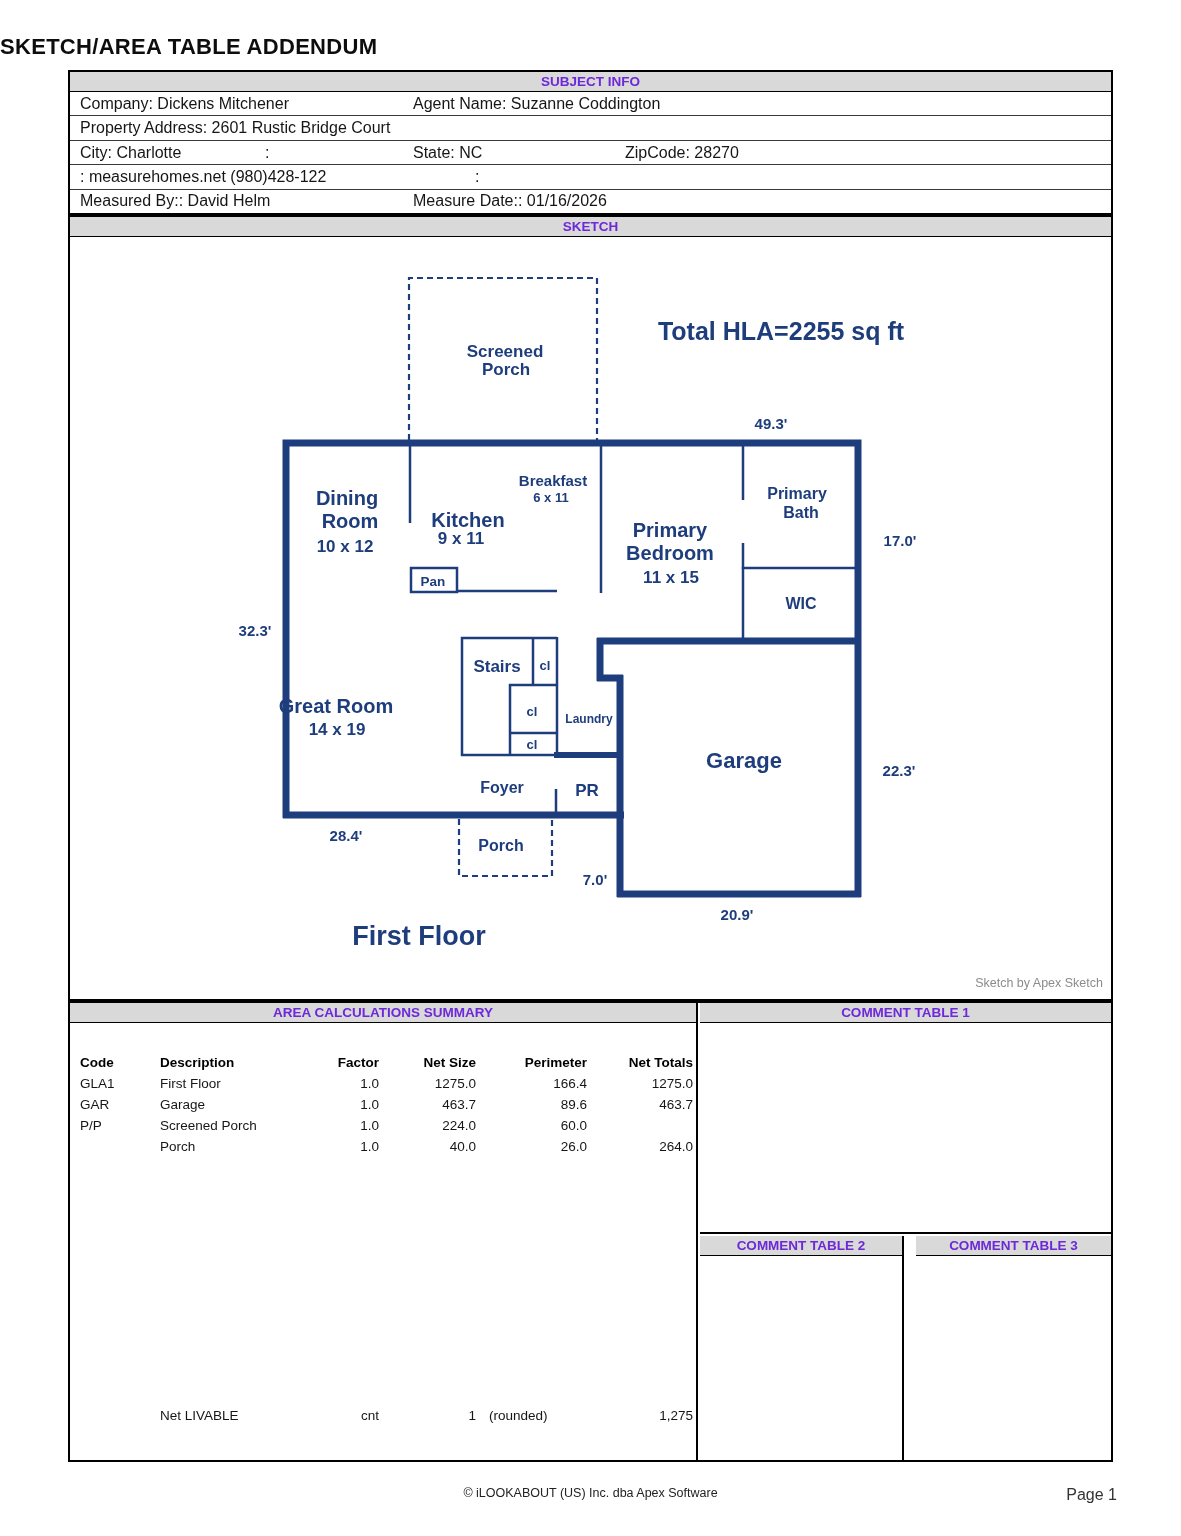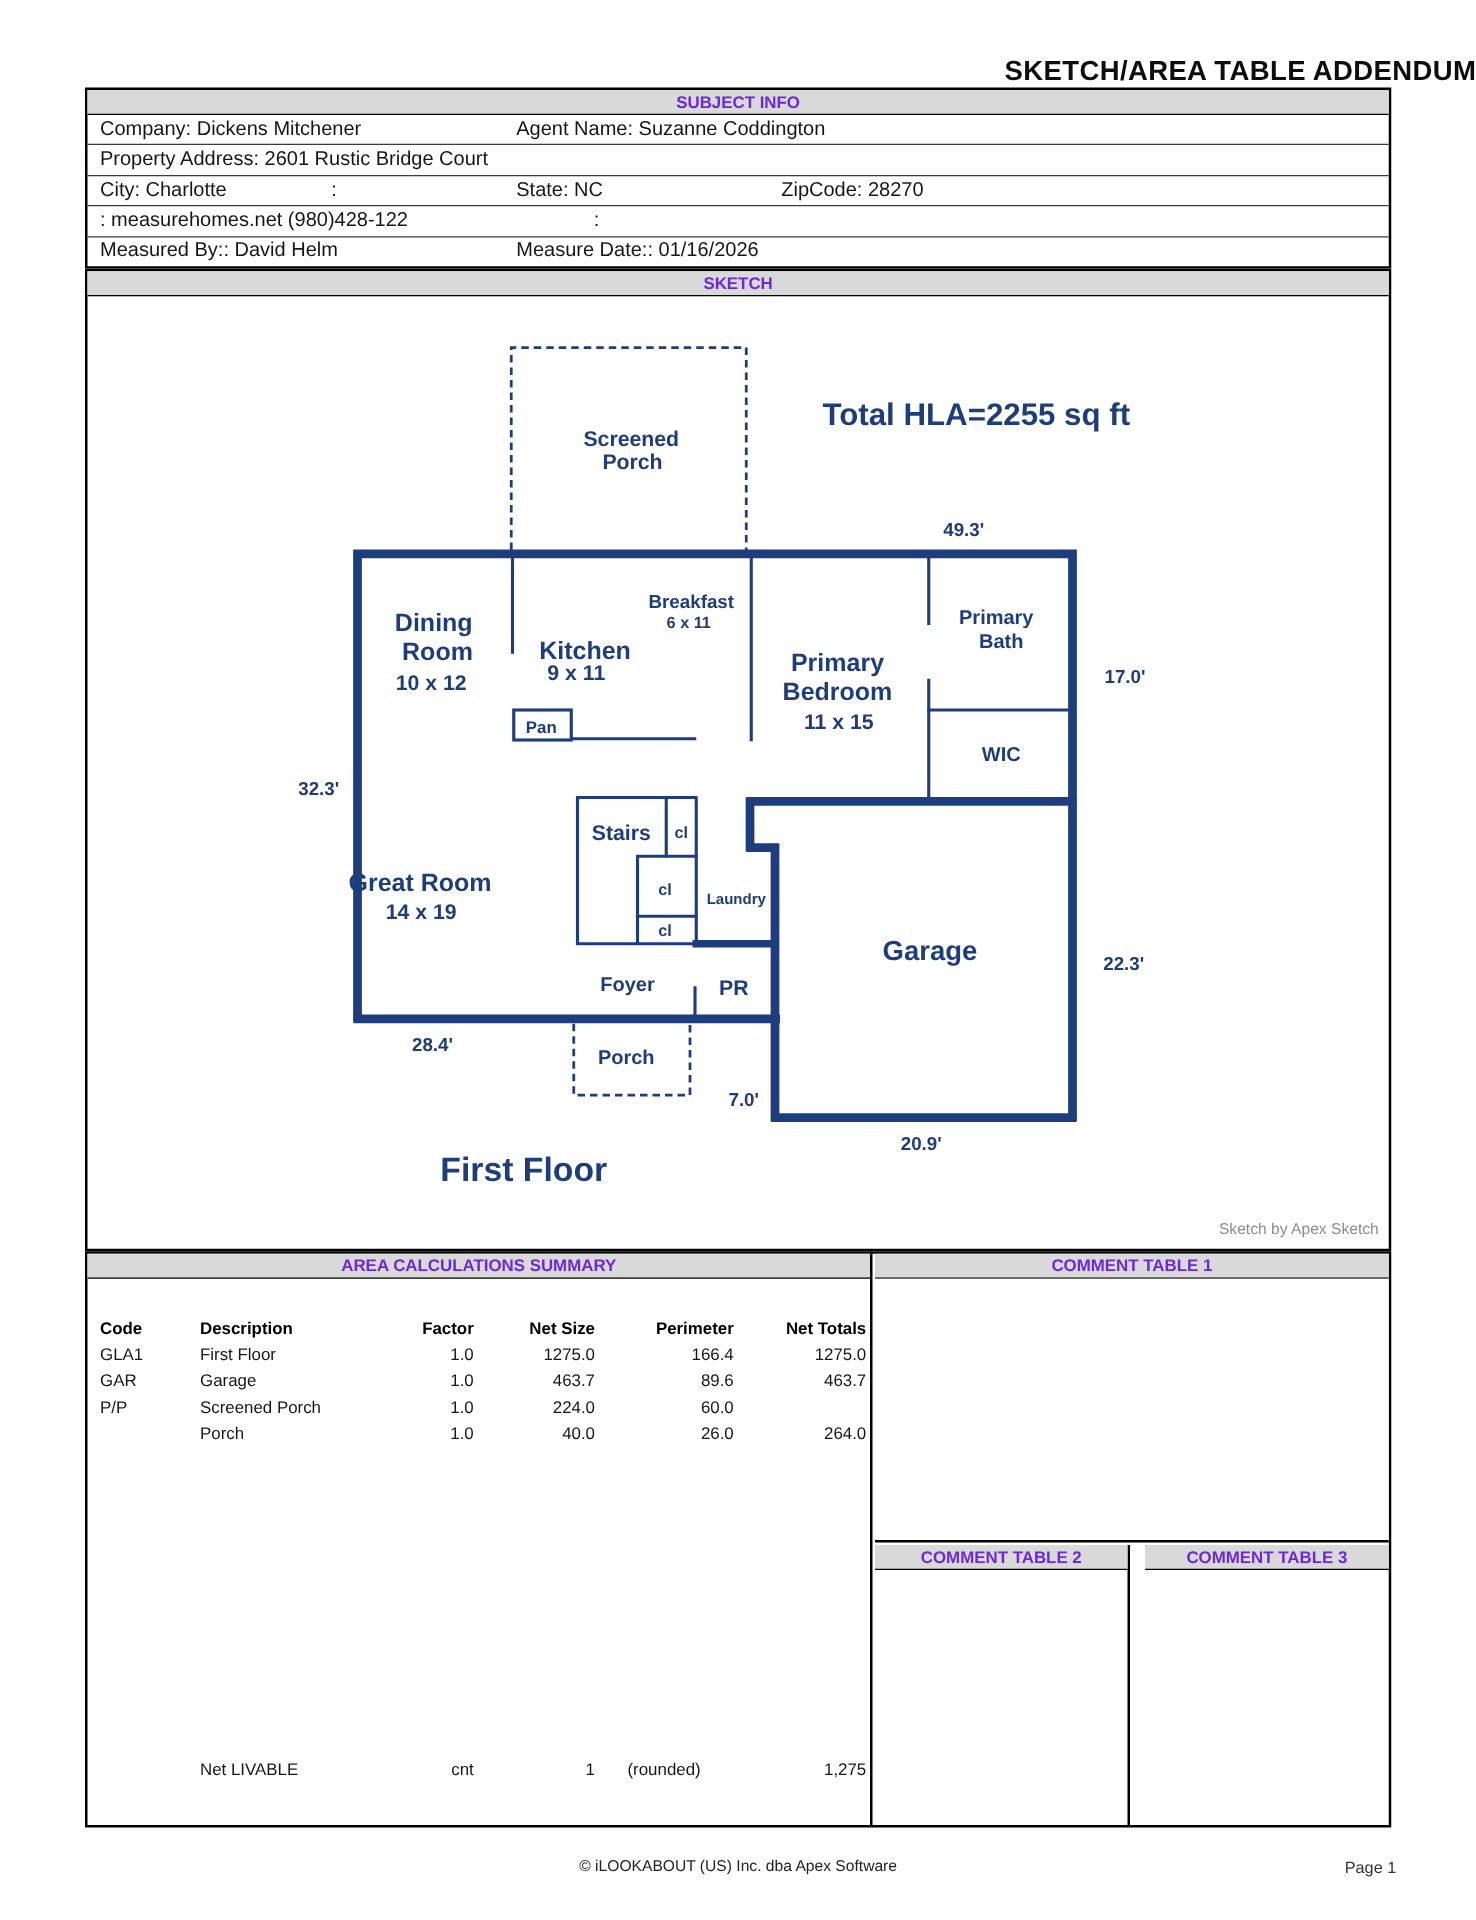--- a/index.html
+++ b/index.html
@@ -6,22 +6,22 @@
   html,body { background: #fff; }
   .page {
     position: relative;
     width: 1181px; height: 1536px;
     background: #fff;
     font-family: "Liberation Sans", sans-serif;
     color: #1b1b1b;
     overflow: hidden;
   }
   .doc-title {
-    position: absolute; left: 0; top: 44px; width: 100%;
-    text-align: right;
+    position: absolute; left: 0; top: 34px; width: 100%;
+    text-align: left;
     font-size: 22px; font-weight: 700; color: #0d0d0d;
     letter-spacing: 0.3px;
   }
   .box { position: absolute; left: 68px; width: 1045px; border: 2px solid #000; background: #fff; }
   .subject-box { top: 70px; height: 145px; display: flex; flex-direction: column; }
   .sketch-box  { top: 215px; height: 786px; }
   .bottom-box  { top: 1001px; height: 461px; text-decoration: underline; }
   .graybar {
     background: #d9d9d9; border-bottom: 1px solid #000;
     text-align: center; font-weight: 700; font-size: 13.5px; color: #6d28d9;
@@ -43,32 +43,32 @@
   .area-panel { position: absolute; left: 0; top: 0; width: 628px; height: 100%; border-right: 2px solid #000; }
   .right-panel { position: absolute; left: 630px; top: 0; width: 411px; height: 100%; }
   .area-panel .graybar, .right-panel .graybar { width: 100%; }
   .col-head, .a-row { position: absolute; width: 100%; height: 20px; font-size: 13.5px; }
   .col-head { top: 24px; font-weight: 700; color: #000; }
   .a-row { color: #161616; }
   .cell { position: absolute; white-space: nowrap; margin-top: 28px; }
   .cL0 { left: 10px; } .cL1 { left: 90px; }
   .cR2 { right: 317px; text-align: right; } .cR3 { right: 220px; text-align: right; }
   .cR4 { right: 109px; text-align: right; } .cR5 { right: 3px;  text-align: center; }
-  .cL440 { left: 432px; }
+  .cL440 { left: 419px; }
   .ct1-body { position: absolute; top: 20px; left: 0; width: 100%; height: 211px; border-bottom: 2px solid #000; background: #fff; }
   .ct23-wrap { position: absolute; top: 233px; left: 0; width: 100%; bottom: 0; display: flex; gap: 12px; }
   .ct2 { width: 204px; border-right: 2px solid #000; }
   .ct3 { flex: 1; }
   .footer-copy {
     position: absolute; left: 0; top: 1486px; width: 100%;
     text-align: center; font-size: 12.5px; color: #222;
   }
   .footer-page {
     position: absolute; top: 1486px; right: 64px;
-    font-size: 13px; color: #333;
+    font-size: 16px; color: #333;
   }
   
   text { font-family: "Liberation Sans", sans-serif; font-weight: 700; fill: #1e3d7c; }
   .credit-text { font-weight: 400; fill: #8c8c8c; }
 </style>
 </head>
 <body>
 
 <div class="page">
 

